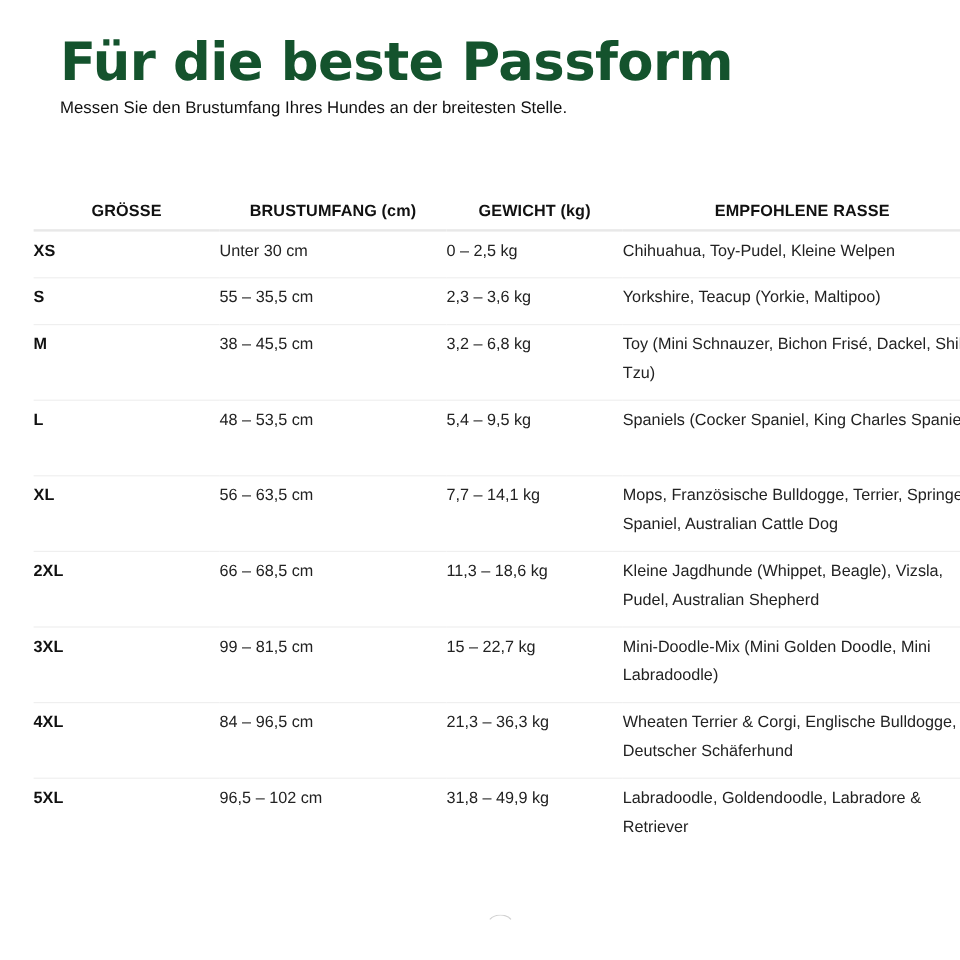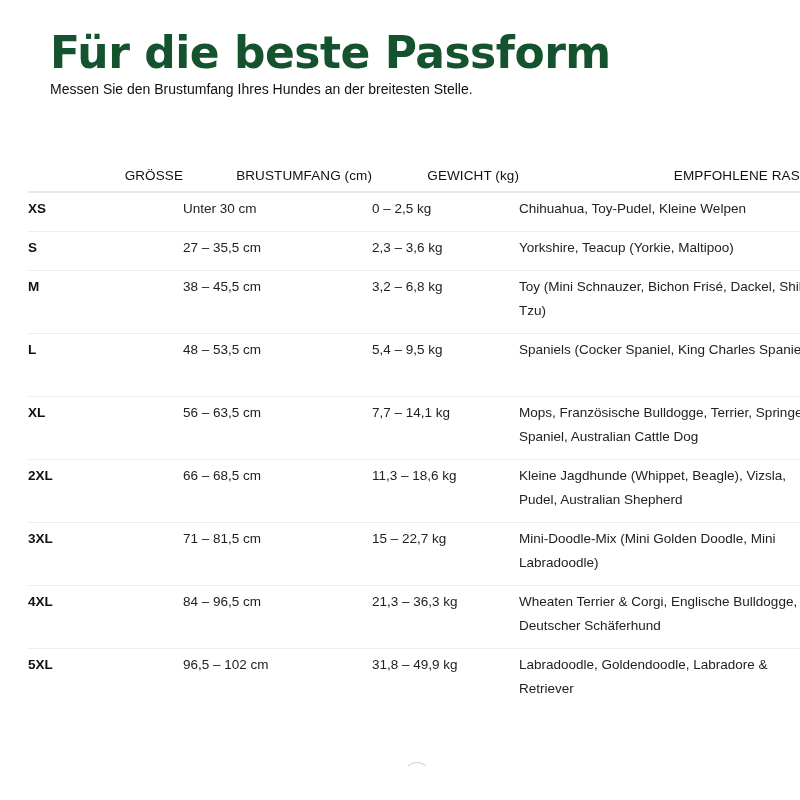--- a/index.html
+++ b/index.html
@@ -49,22 +49,22 @@
     table-layout: fixed;
     font-family: "Liberation Sans", sans-serif;
     font-size: 13.5px;
     color: #222222;
   }
   col.c1 { width: 155px; }
   col.c2 { width: 189px; }
   col.c3 { width: 147px; }
   col.c4 { width: 299px; }
   th {
-    text-align: right;
-    font-weight: normal;
+    text-align: center;
+    font-weight: bold;
     text-transform: none;
     font-size: 13.5px;
     color: #111111;
     height: 31px;
     padding: 0;
     vertical-align: middle;
     border-bottom: 2px solid #e8e8e8;
     letter-spacing: 0.1px;
   }
   td {
@@ -120,21 +120,21 @@
     </thead>
     <tbody>
       <tr class="single">
         <td class="size">XS</td>
         <td>Unter 30 cm</td>
         <td>0 – 2,5 kg</td>
         <td class="breeds">Chihuahua, Toy-Pudel, Kleine Welpen</td>
       </tr>
       <tr class="single">
         <td class="size">S</td>
-        <td>27 – 35,5 cm</td>
+        <td>55 – 35,5 cm</td>
         <td>2,3 – 3,6 kg</td>
         <td class="breeds">Yorkshire, Teacup (Yorkie, Maltipoo)</td>
       </tr>
       <tr class="double">
         <td class="size">M</td>
         <td>38 – 45,5 cm</td>
         <td>3,2 – 6,8 kg</td>
         <td class="breeds">Toy (Mini Schnauzer, Bichon Frisé, Dackel, Shih Tzu)</td>
       </tr>
       <tr class="double">
@@ -150,21 +150,21 @@
         <td class="breeds">Mops, Französische Bulldogge, Terrier, Springer Spaniel, Australian Cattle Dog</td>
       </tr>
       <tr class="double">
         <td class="size">2XL</td>
         <td>66 – 68,5 cm</td>
         <td>11,3 – 18,6 kg</td>
         <td class="breeds">Kleine Jagdhunde (Whippet, Beagle), Vizsla, Pudel, Australian Shepherd</td>
       </tr>
       <tr class="double">
         <td class="size">3XL</td>
-        <td>71 – 81,5 cm</td>
+        <td>99 – 81,5 cm</td>
         <td>15 – 22,7 kg</td>
         <td class="breeds">Mini-Doodle-Mix (Mini Golden Doodle, Mini Labradoodle)</td>
       </tr>
       <tr class="double">
         <td class="size">4XL</td>
         <td>84 – 96,5 cm</td>
         <td>21,3 – 36,3 kg</td>
         <td class="breeds">Wheaten Terrier &amp; Corgi, Englische Bulldogge, Deutscher Schäferhund</td>
       </tr>
       <tr class="double last">

